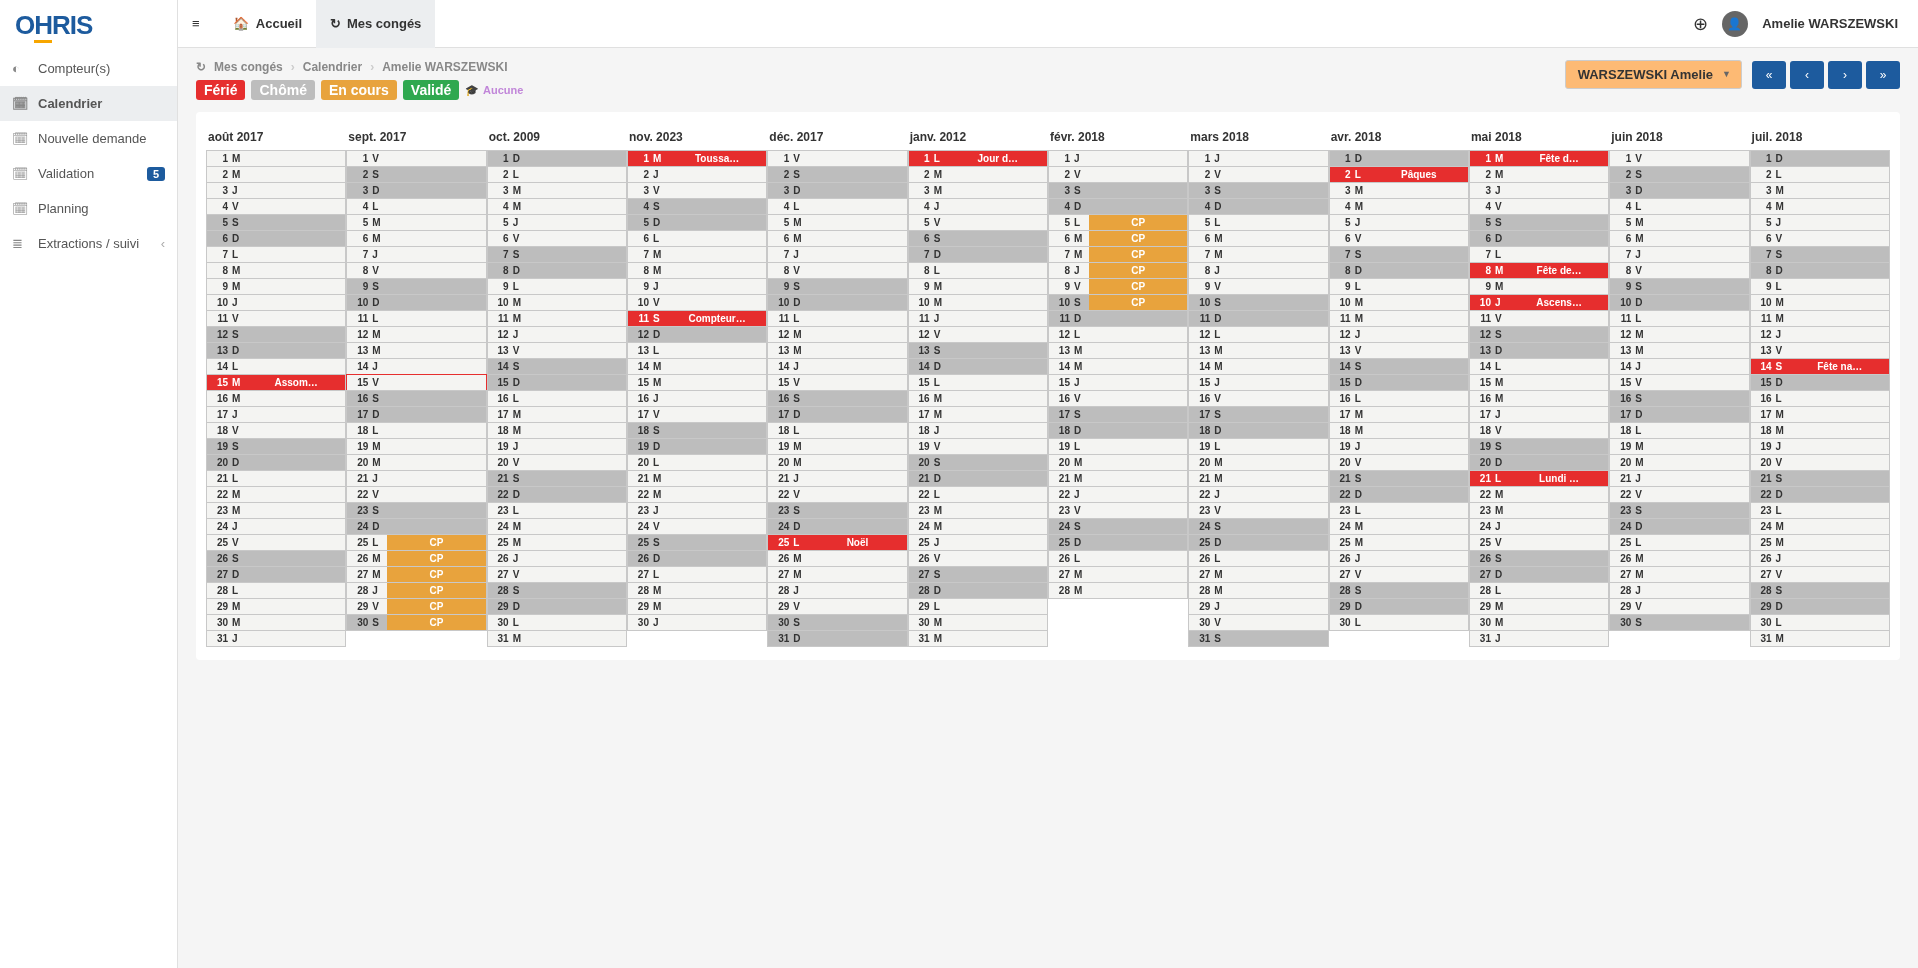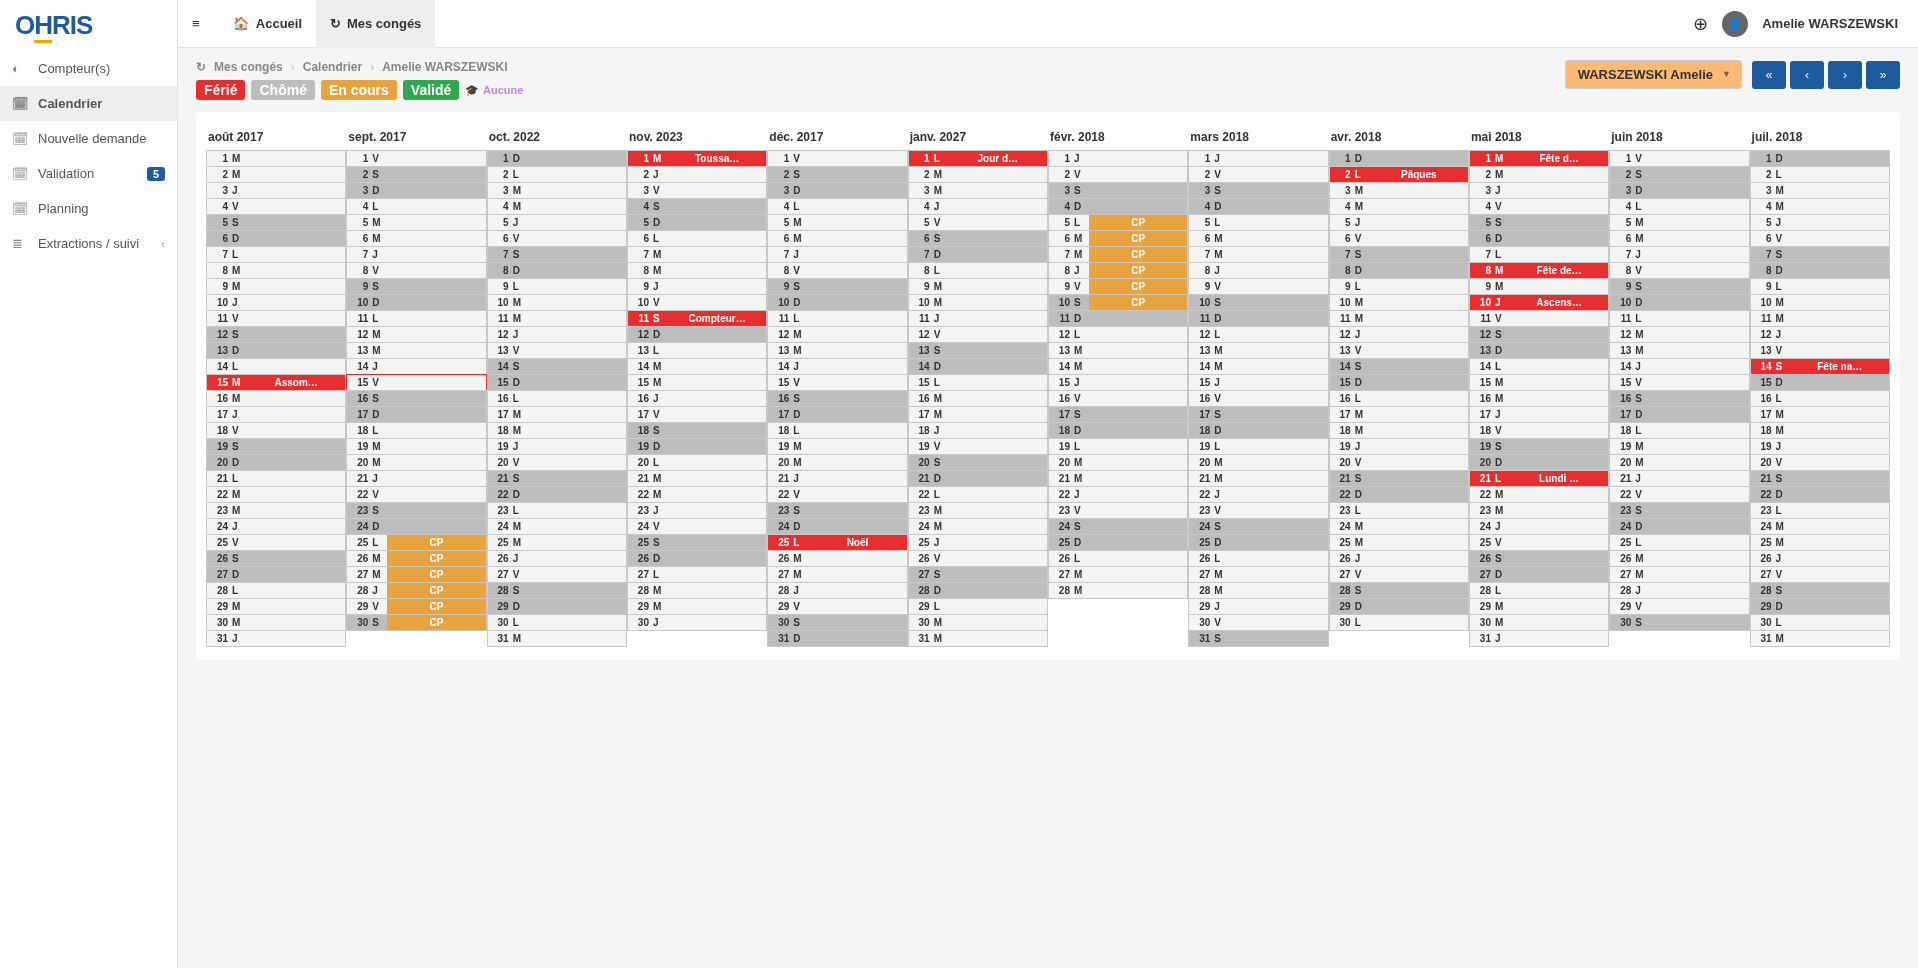--- a/index.html
+++ b/index.html
@@ -393,21 +393,21 @@
                 <span class="dl">V</span>
                 <span class="tag pending">CP</span>
               </div>
               <div class="day-cell weekend">
                 <span class="dn">30</span>
                 <span class="dl">S</span>
                 <span class="tag pending">CP</span>
               </div>
             </div>
             <div class="month-col">
-              <div class="month-title">oct. 2022</div>
+              <div class="month-title">oct. 2009</div>
               <div class="day-cell weekend">
                 <span class="dn">1</span>
                 <span class="dl">D</span>
               </div>
               <div class="day-cell">
                 <span class="dn">2</span>
                 <span class="dl">L</span>
               </div>
               <div class="day-cell">
                 <span class="dn">3</span>
@@ -773,21 +773,21 @@
               <div class="day-cell weekend">
                 <span class="dn">30</span>
                 <span class="dl">S</span>
               </div>
               <div class="day-cell weekend">
                 <span class="dn">31</span>
                 <span class="dl">D</span>
               </div>
             </div>
             <div class="month-col">
-              <div class="month-title">janv. 2027</div>
+              <div class="month-title">janv. 2012</div>
               <div class="day-cell holiday">
                 <span class="dn">1</span>
                 <span class="dl">L</span>
                 <span class="tag ">Jour d…</span>
               </div>
               <div class="day-cell">
                 <span class="dn">2</span>
                 <span class="dl">M</span>
               </div>
               <div class="day-cell">

